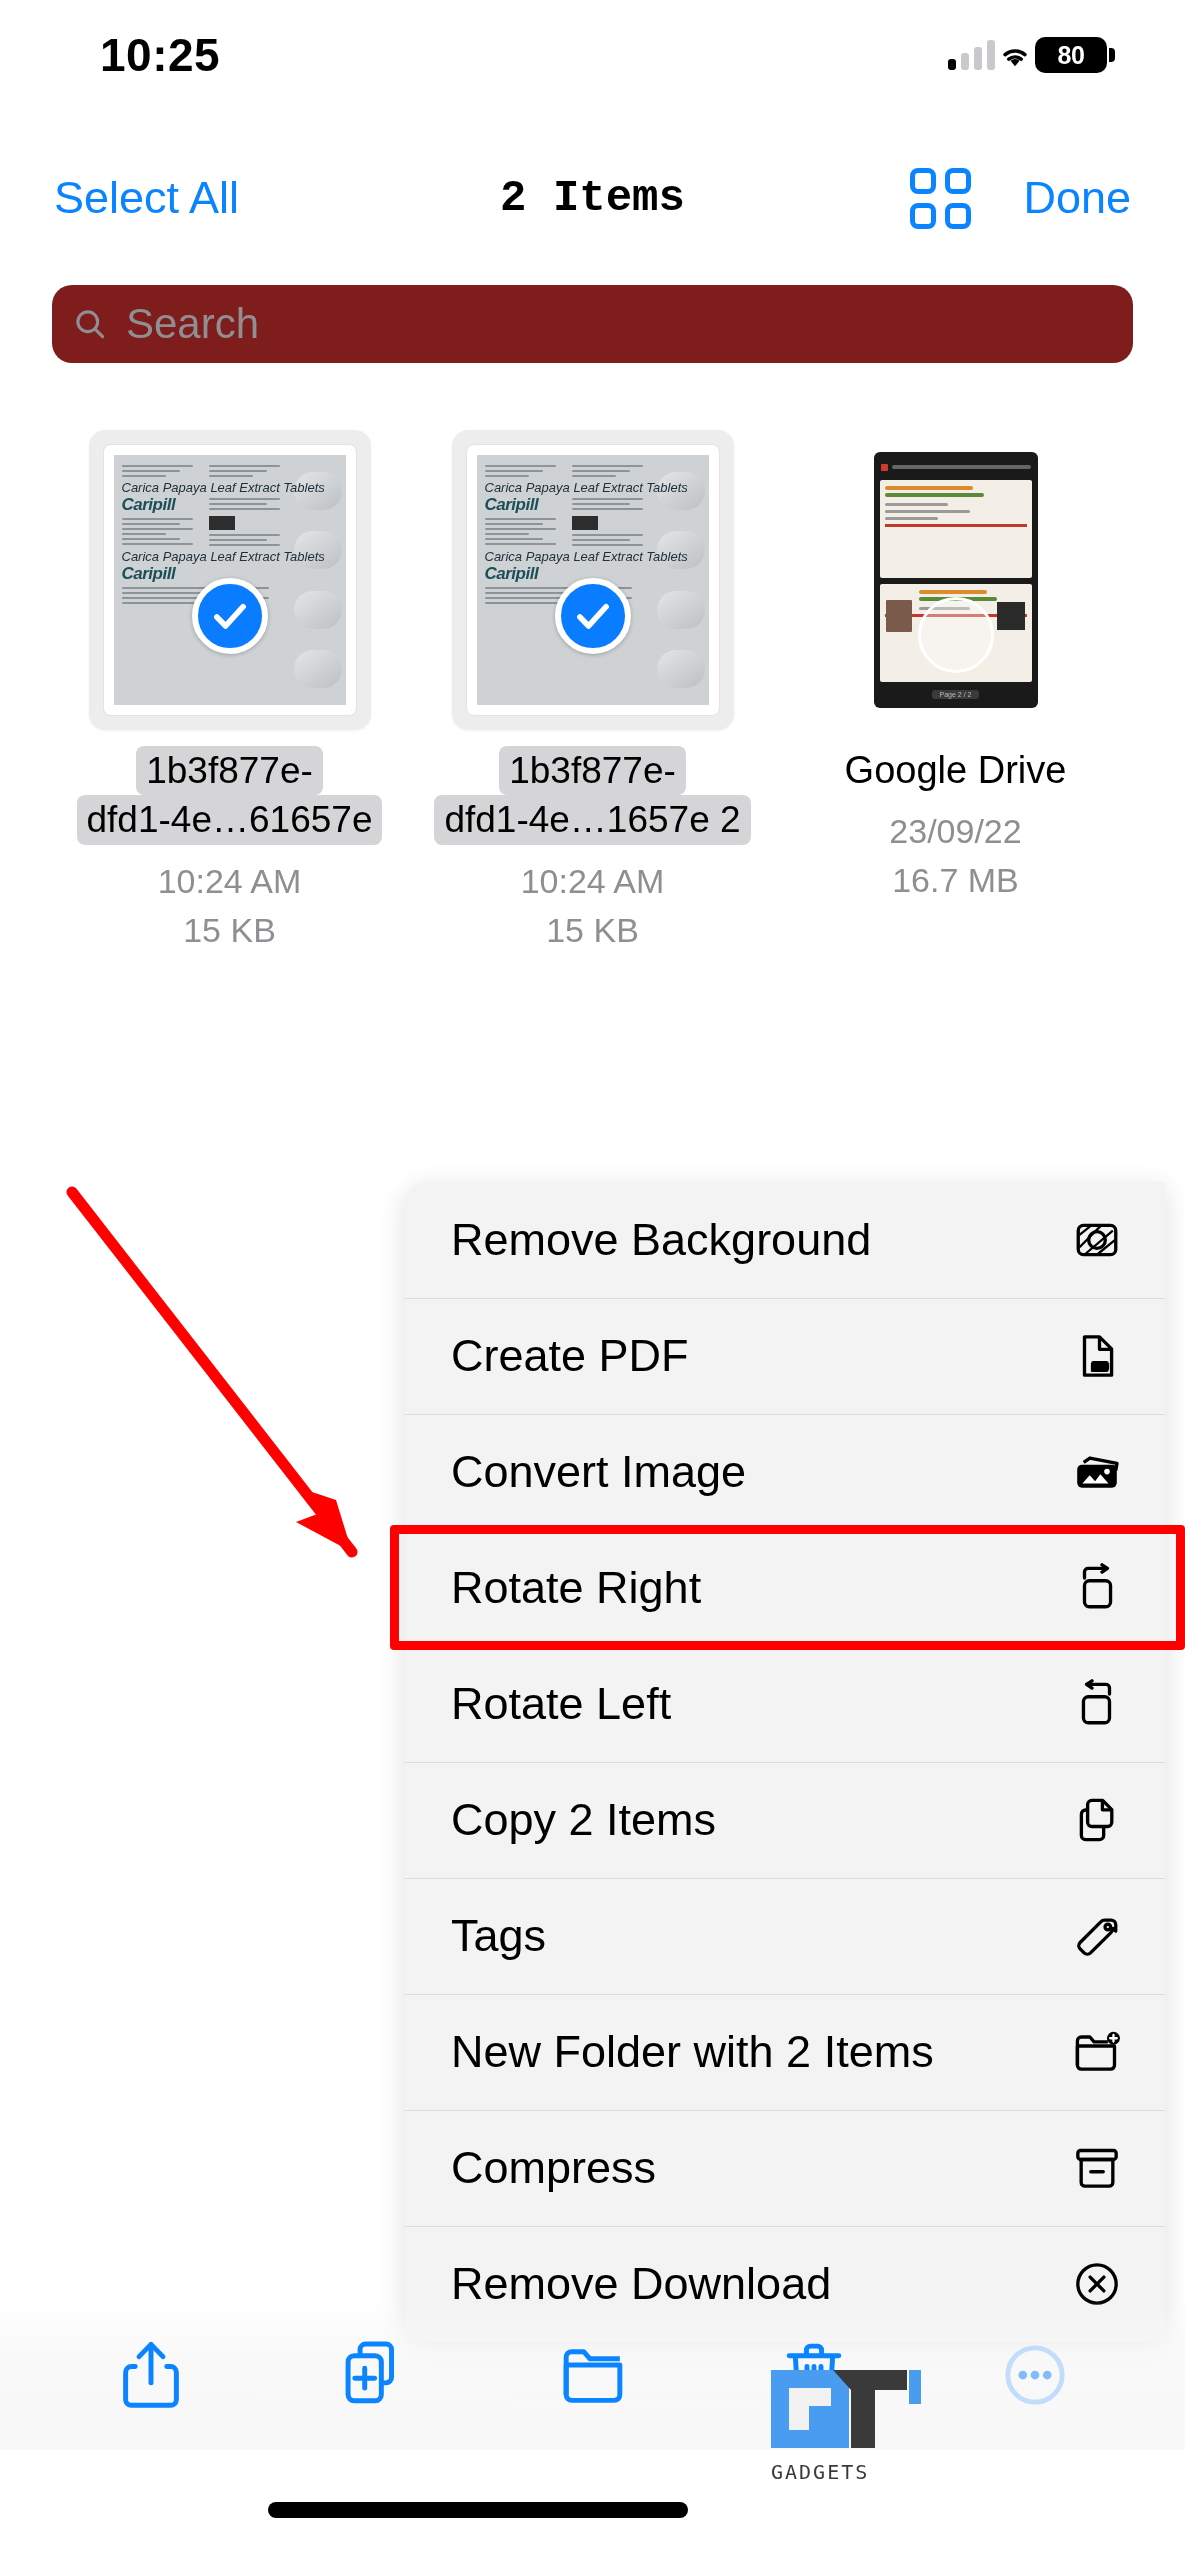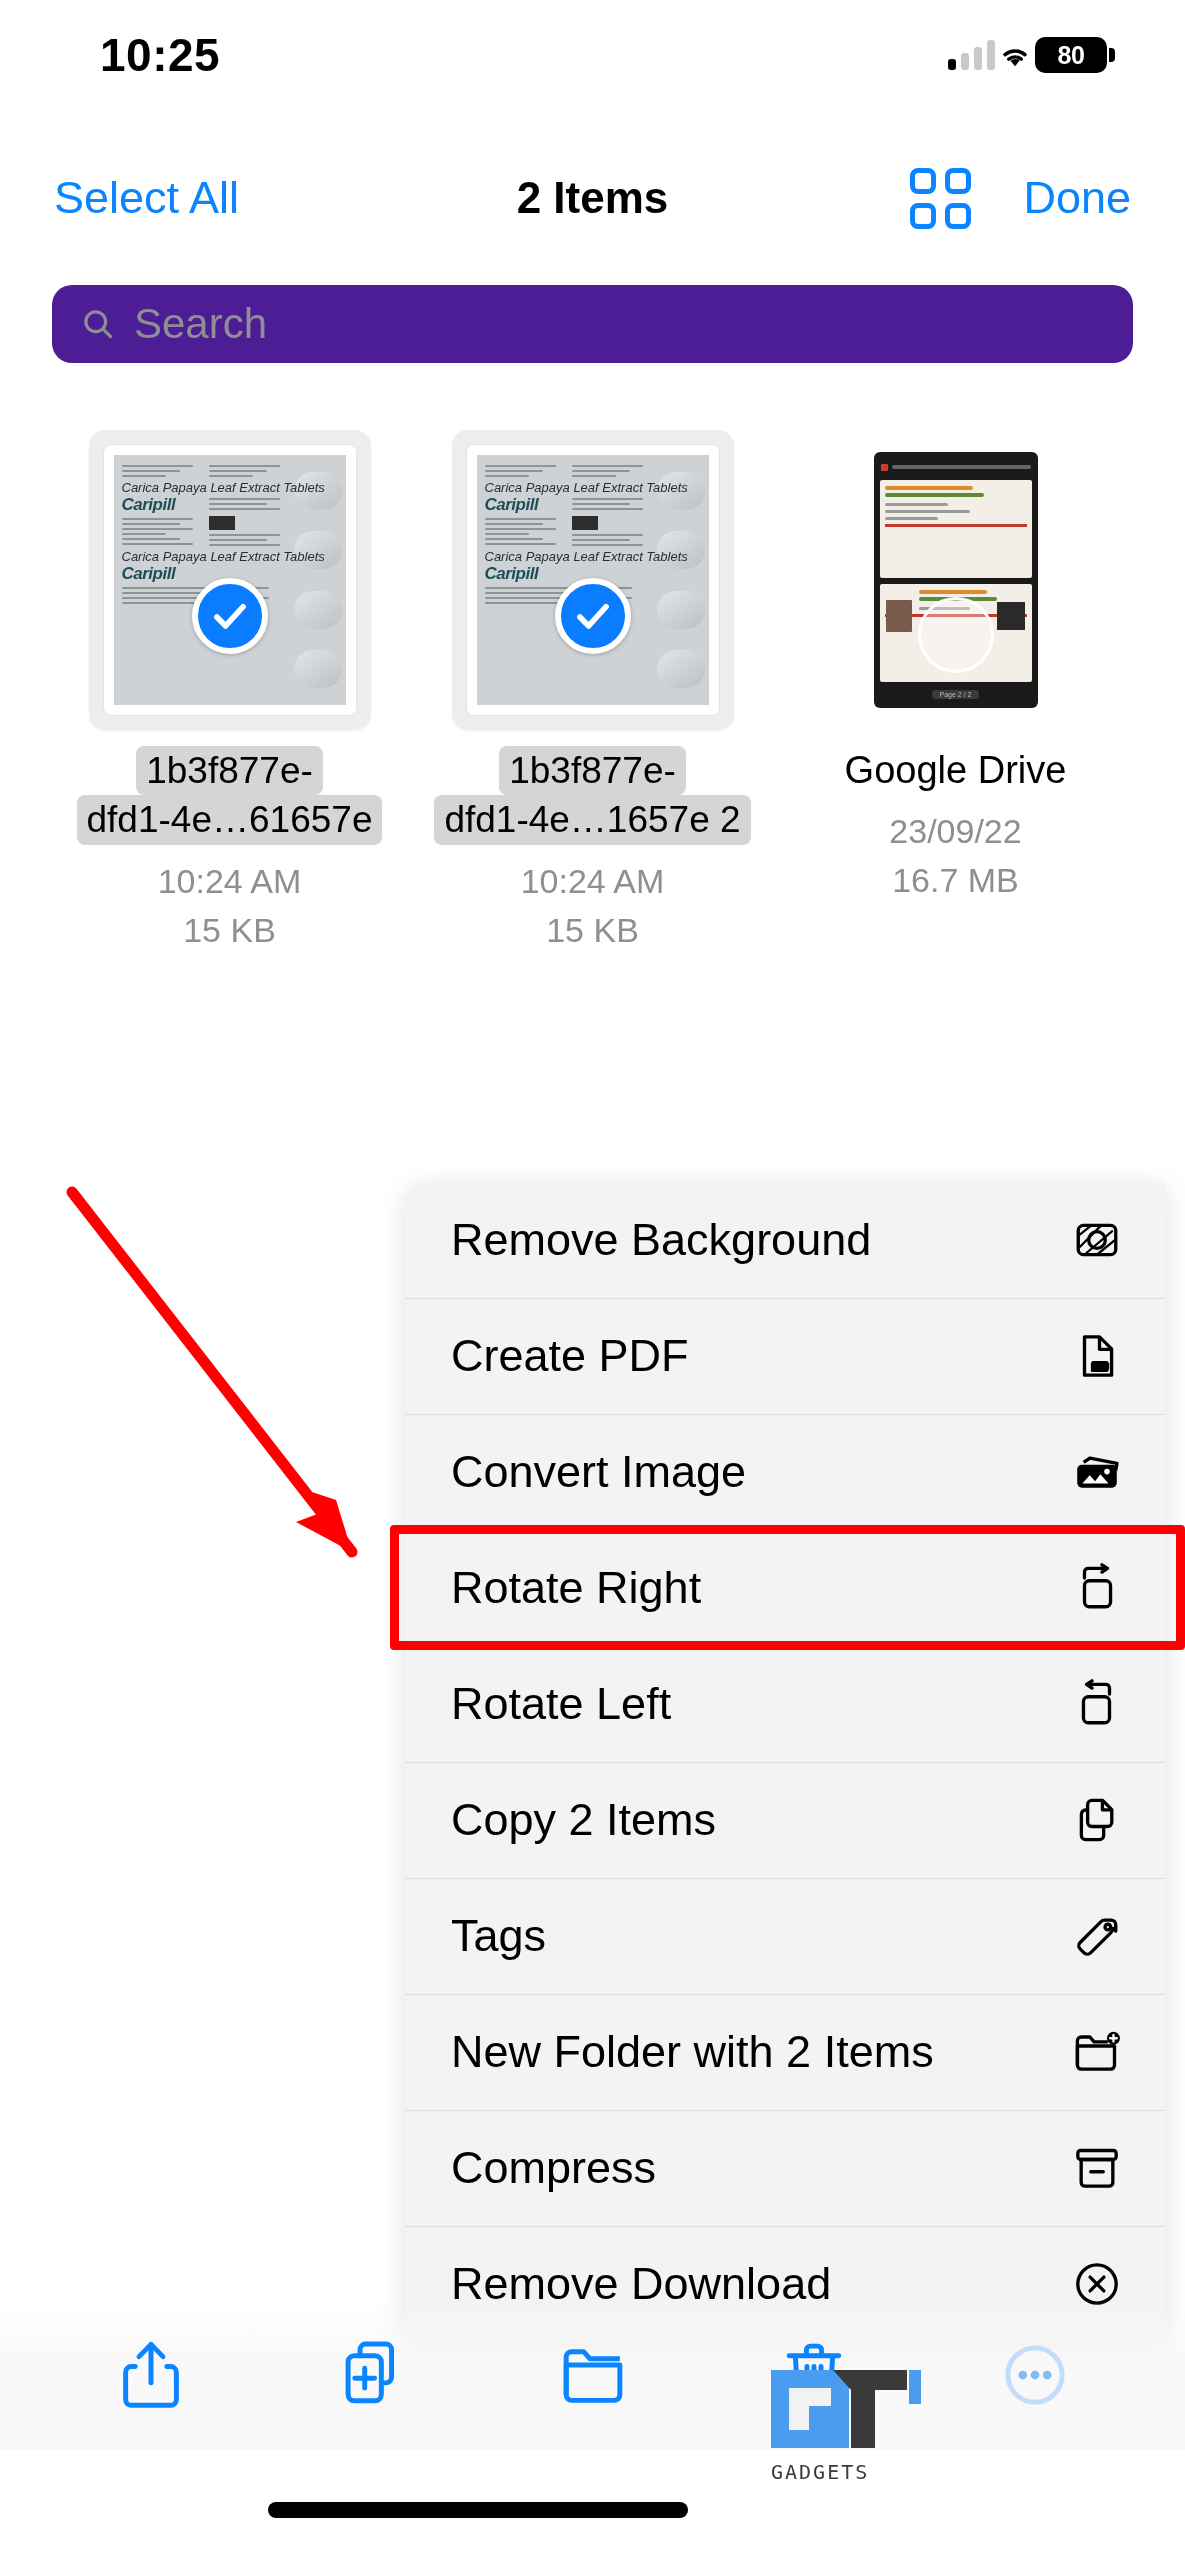--- a/index.html
+++ b/index.html
@@ -39,31 +39,31 @@
 
   
   .navbar{
     position:absolute; top:150px; left:0; width:1185px; height:96px;
     display:flex; align-items:center; padding:0 54px;
   }
   .nav-left{ flex:0 0 auto; }
   .nav-link{ color:#0a84ff; font-size:45px; }
   .nav-title{
     position:absolute; left:0; width:1185px; text-align:center;
-    font-size:44px; font-weight:700; color:#000; pointer-events:none;
+    font-size:44px; font-weight:700; color:#000; pointer-events:none;font-family:Liberation Mono, monospace;
   }
   .nav-right{ margin-left:auto; display:flex; align-items:center; gap:52px; z-index:2; }
   .grid-icon{ display:grid; grid-template-columns:repeat(2,26px); grid-template-rows:repeat(2,26px); gap:9px; }
   .grid-icon i{ display:block; width:26px; height:26px; border:5px solid #0a84ff; border-radius:8px; }
 
   
   .searchwrap{ position:absolute; top:285px; left:0; width:1185px; padding:0 52px; }
   .searchbar{
-    height:78px; background:#4c1d95; border-radius:20px;
-    display:flex; align-items:center; padding:0 28px; gap:18px;
+    height:78px; background:#7f1d1d; border-radius:20px;
+    display:flex; align-items:center; padding:0 20px; gap:18px;
   }
   .search-placeholder{ font-size:42px; color:#8e8e93; }
 
   
   .filegrid{
     position:absolute; top:430px; left:0; width:1185px;
     display:flex; padding:0 48px; gap:0;
   }
   .fileitem{ width:363px; display:flex; flex-direction:column; align-items:center; }
   .thumbwrap{ position:relative; width:282px; height:300px; }

